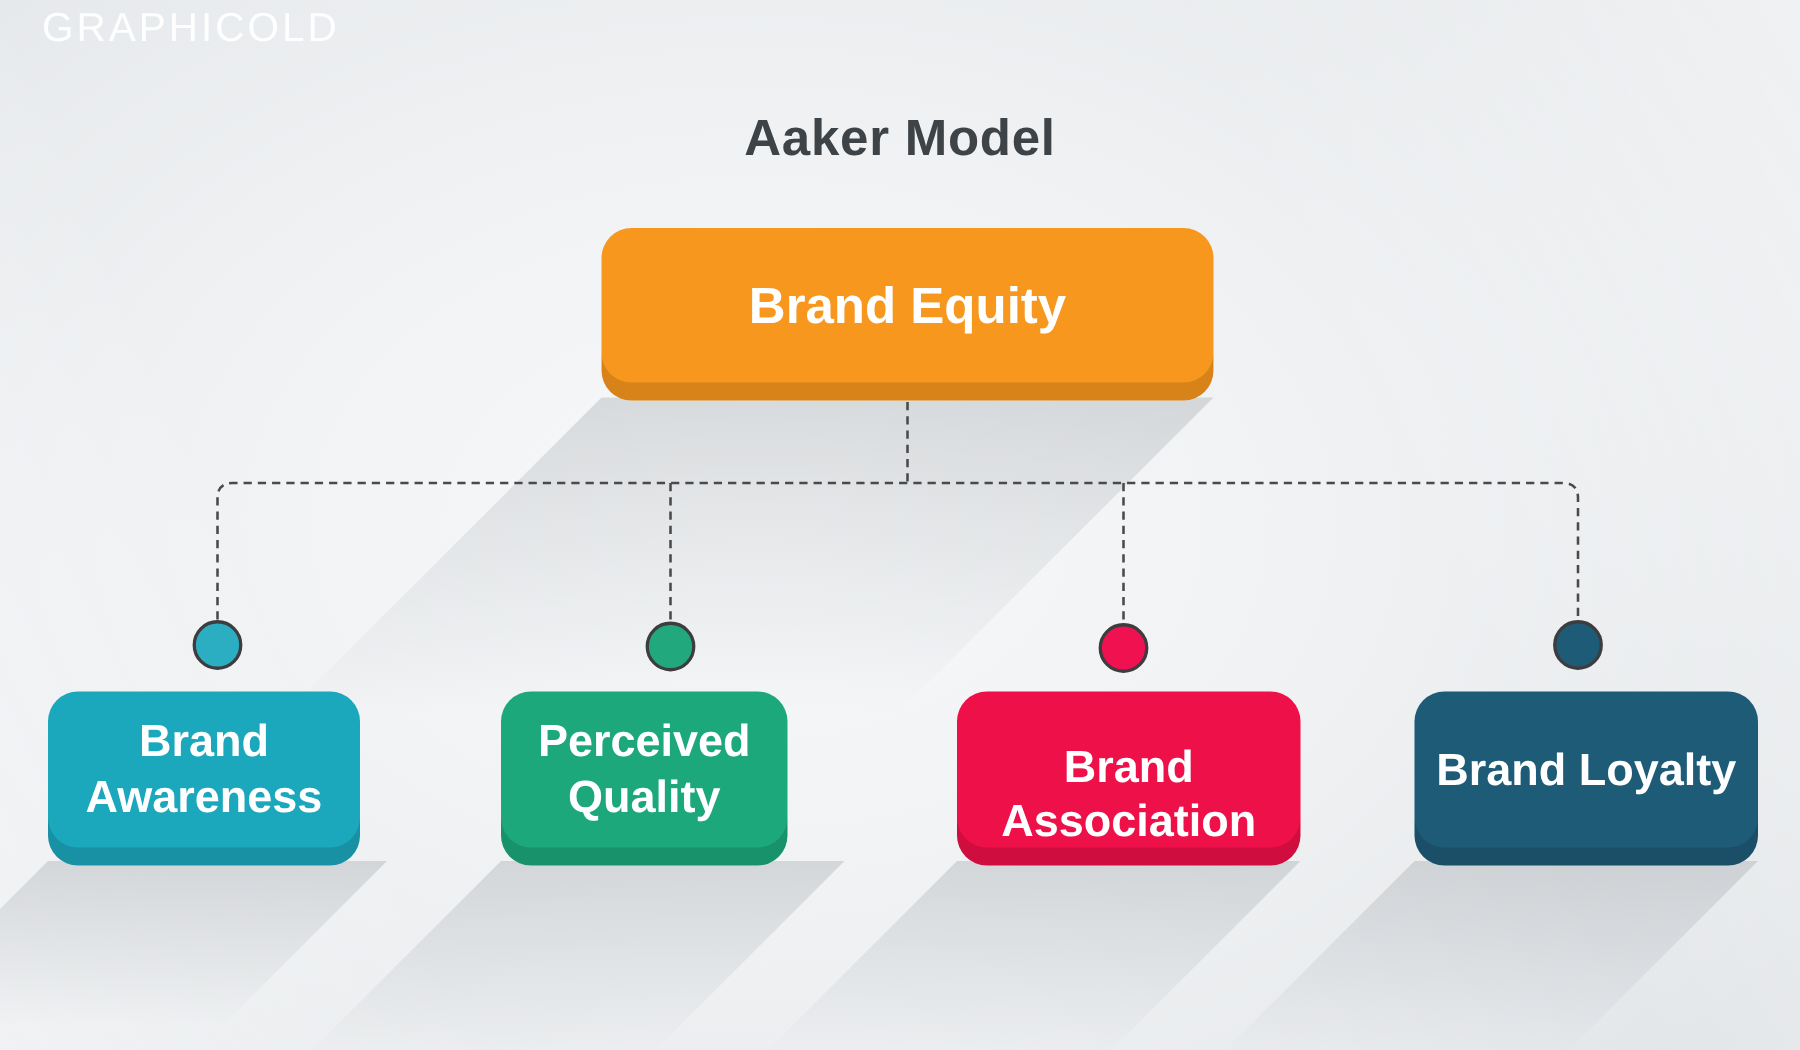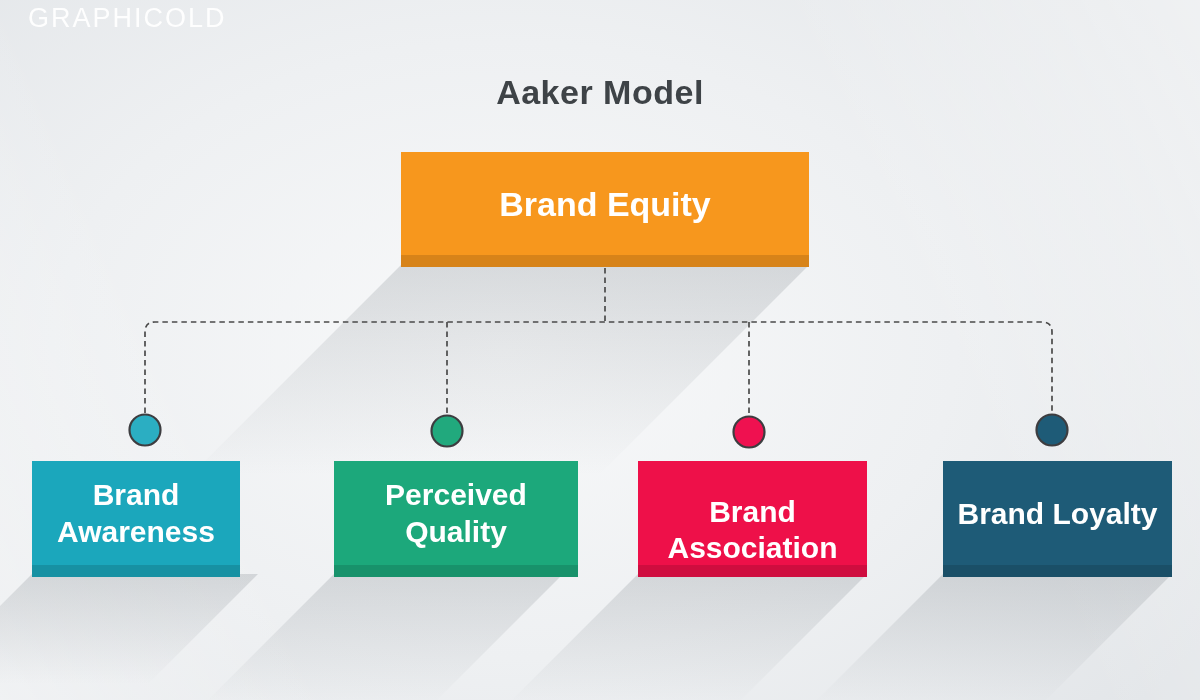--- a/index.html
+++ b/index.html
@@ -40,21 +40,21 @@
   }
 
   .svg-layer {
     position: absolute;
     left: 0; top: 0;
     width: 1200px; height: 700px;
   }
 
   .node {
     position: absolute;
-    border-radius: 0;
+    border-radius: 20px;
     box-shadow: inset 0 -12px 0 rgba(0,0,0,0.13);
     display: flex;
     align-items: center;
     justify-content: center;
     color: #ffffff;
     font-weight: 700;
     text-align: center;
     line-height: 1.22;
   }
 
@@ -68,21 +68,21 @@
 
   .node-child {
     top: 461px;
     height: 116px;
     font-size: 30px;
   }
 
   .node-child .label { max-width: 205px; }
 
   #child-0 { left: 32px;  width: 208px; }
-  #child-1 { left: 334px; width: 244px; align-items: center; }
+  #child-1 { left: 334px; width: 191px; align-items: center; }
   #child-2 { left: 638px; width: 229px; }
   #child-3 { left: 943px; width: 229px; }
 </style>
 </head>
 <body>
 
 <div class="canvas">
 
   <svg class="svg-layer" viewBox="0 0 1200 700" xmlns="http://www.w3.org/2000/svg">
     <defs>

